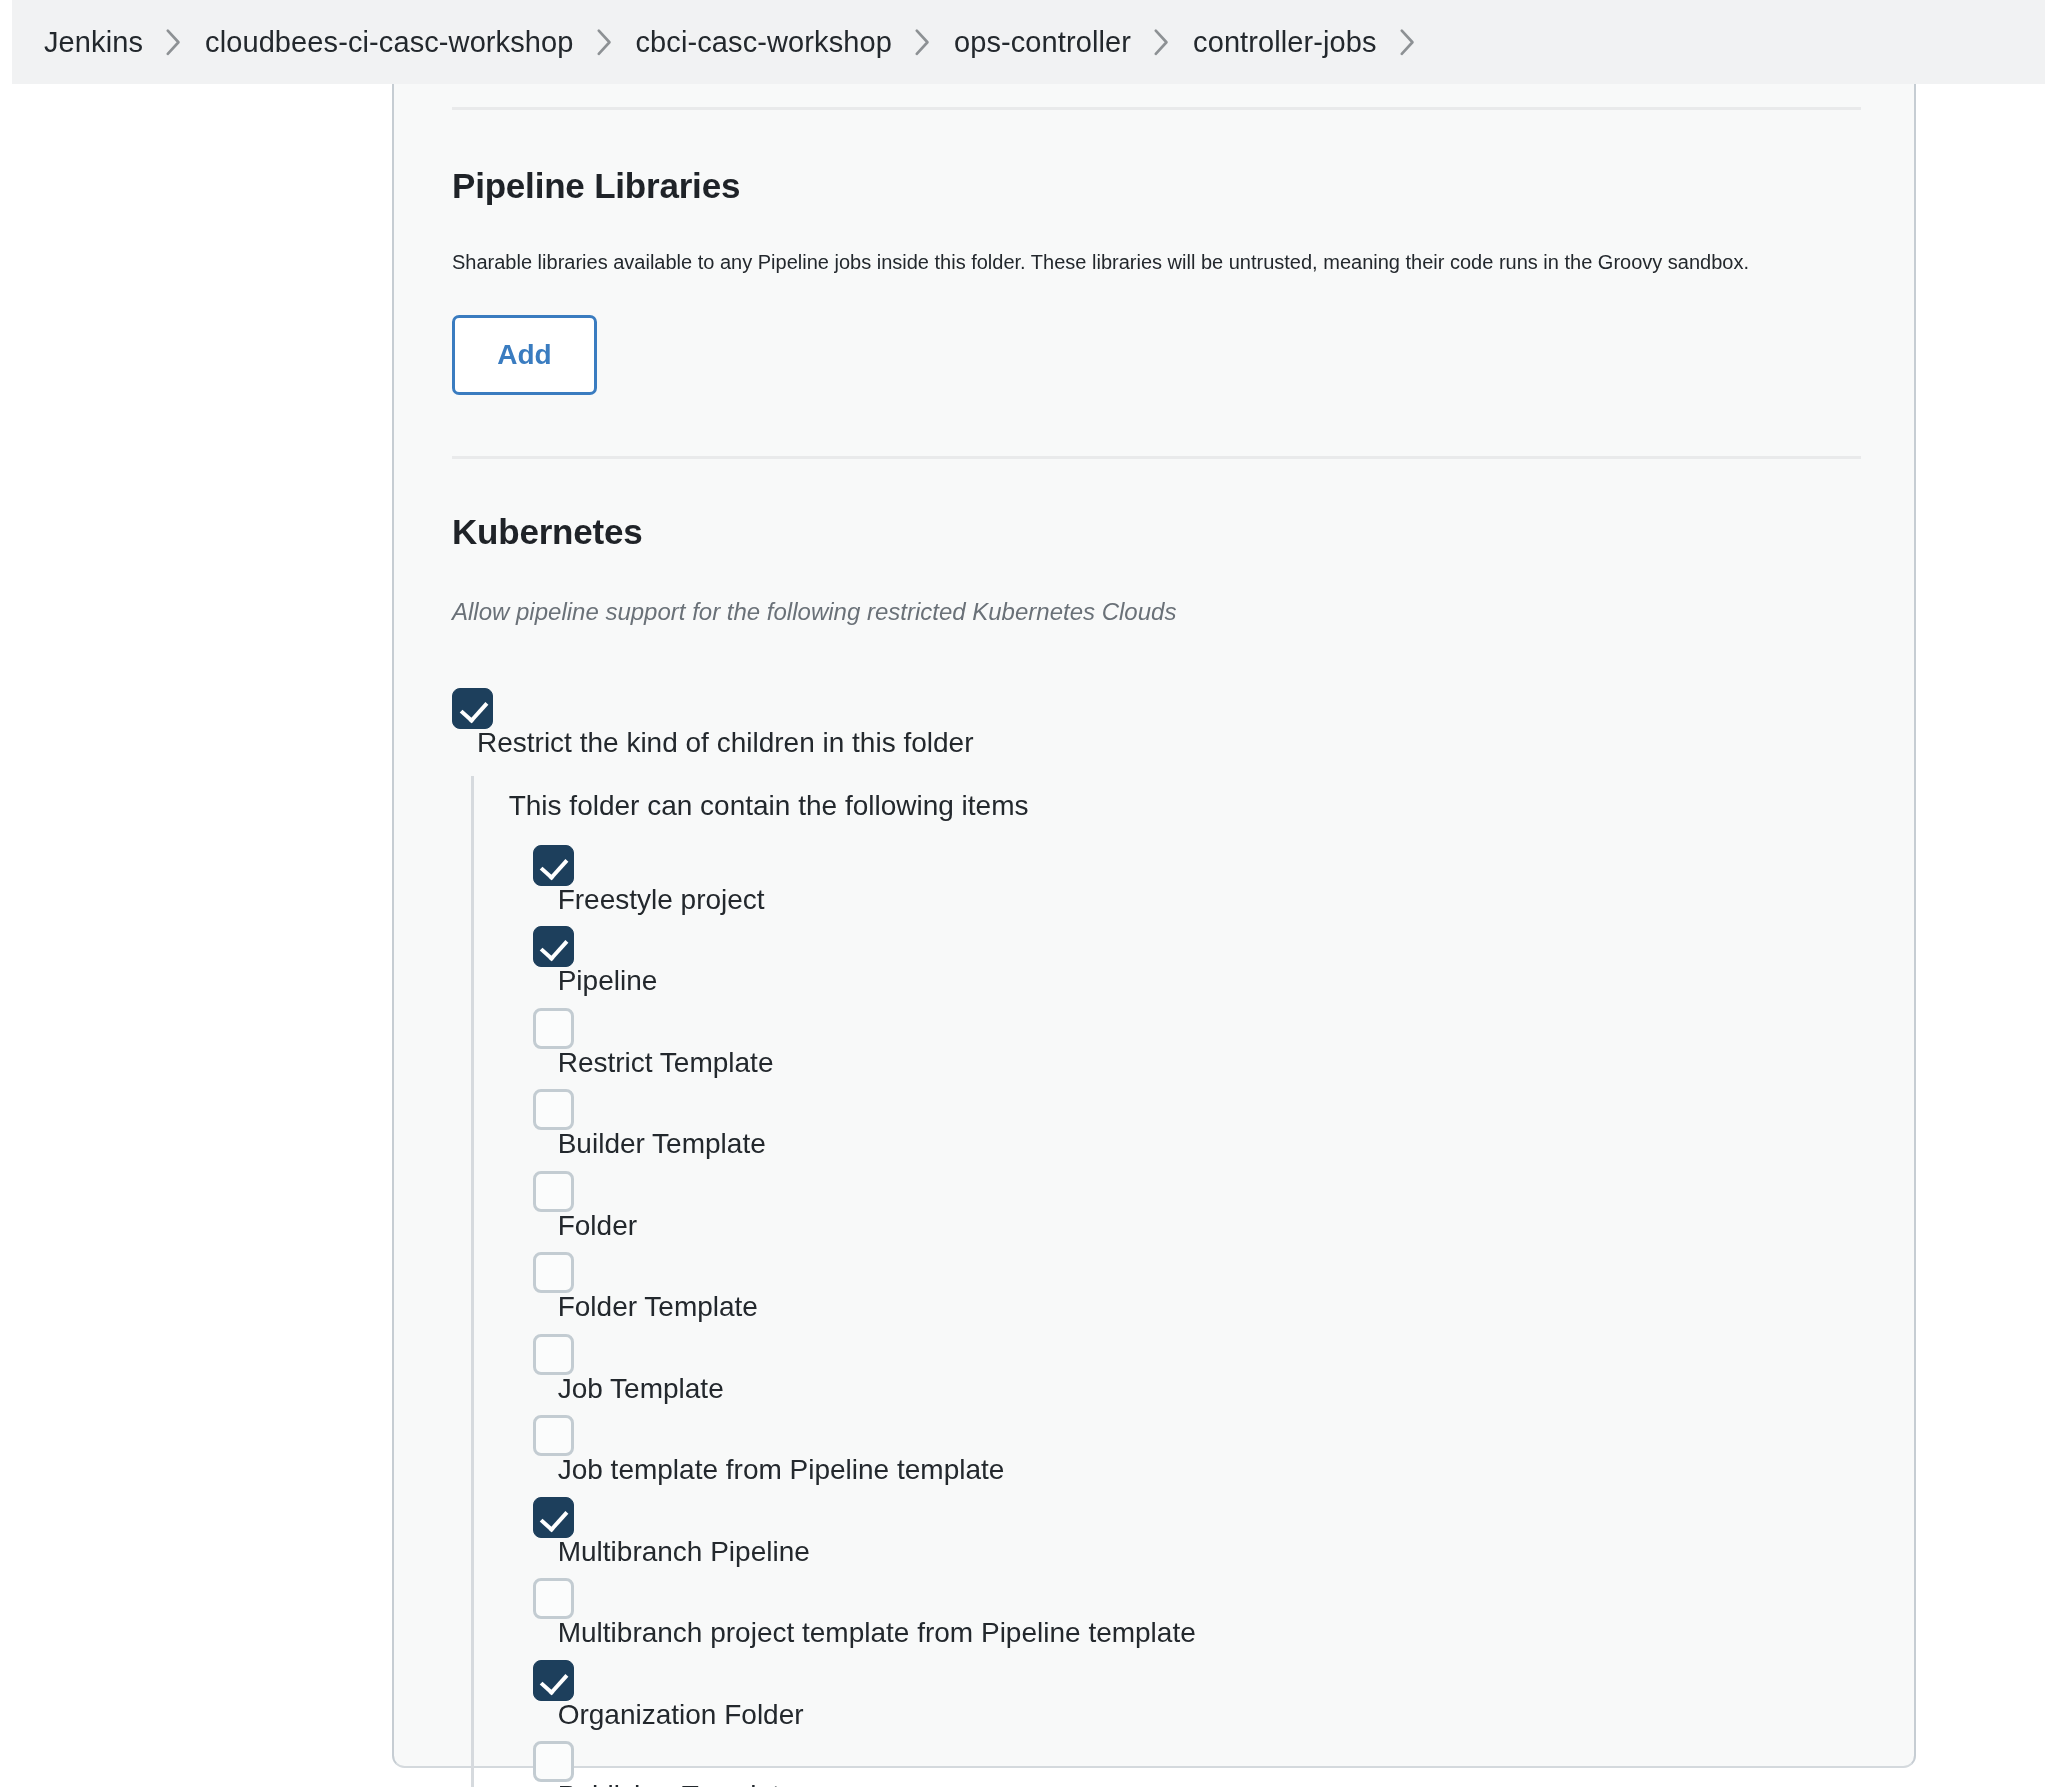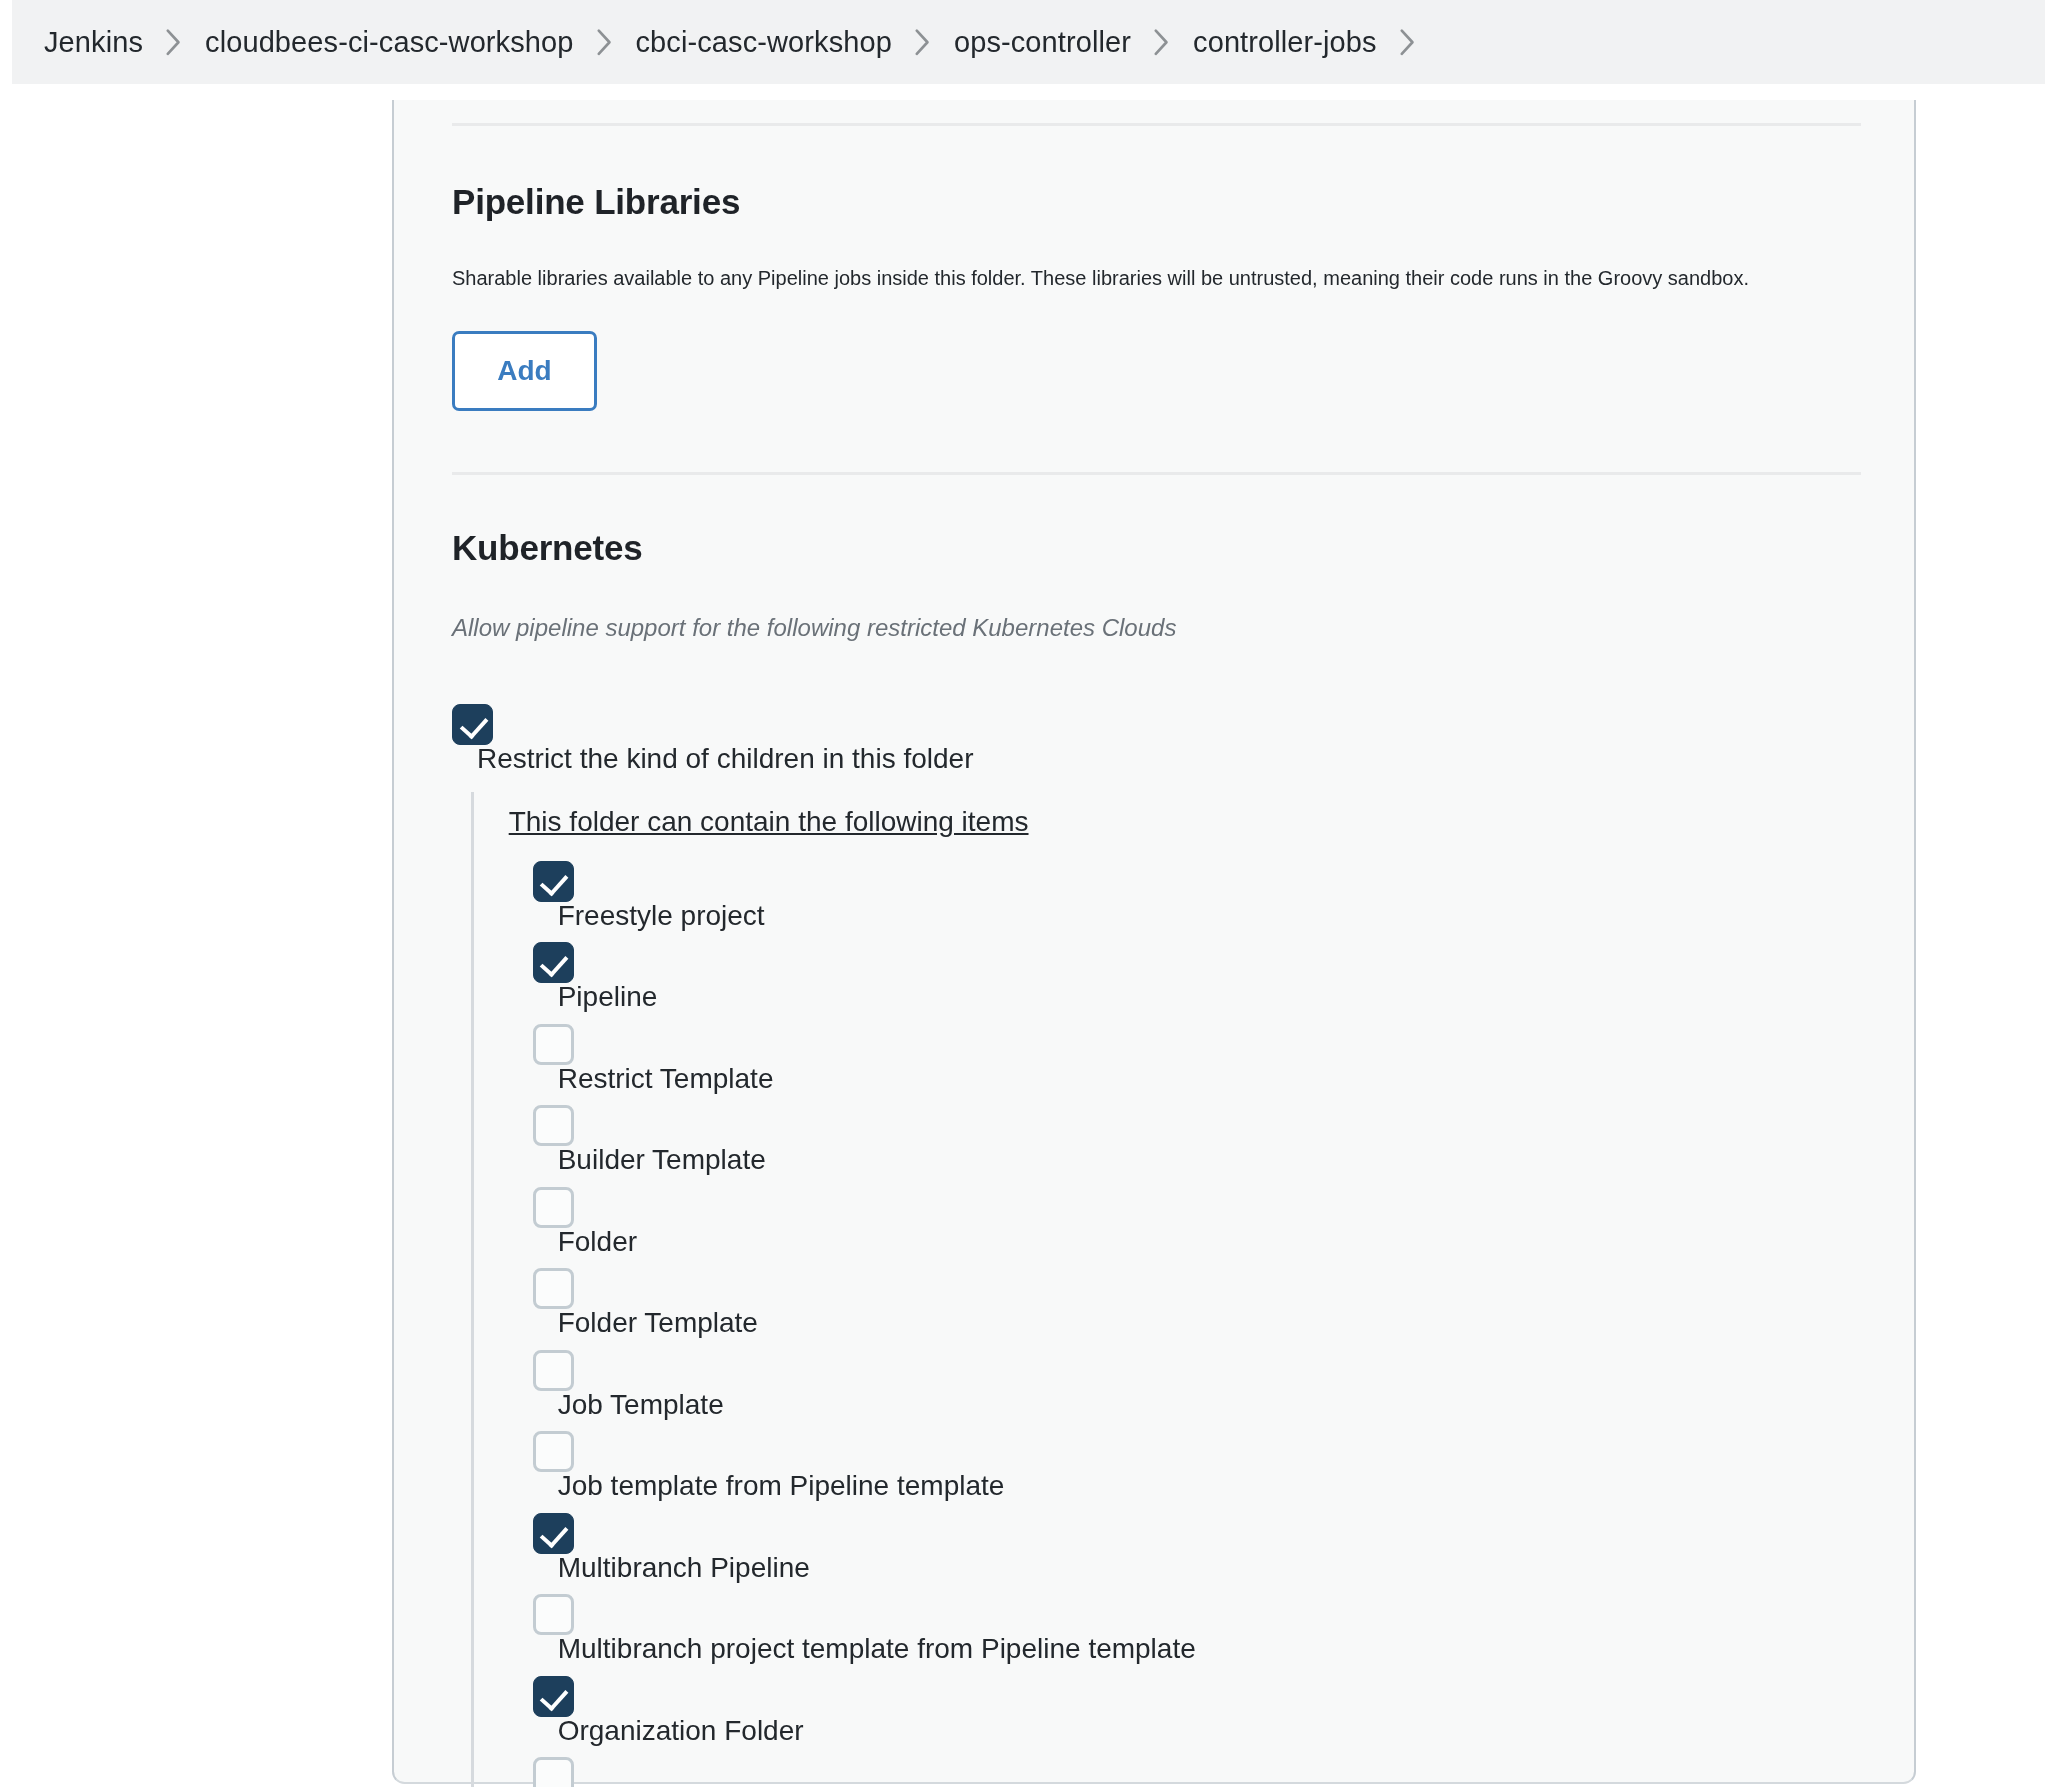--- a/index.html
+++ b/index.html
@@ -61,21 +61,21 @@
     left: 0; top: 0;
     width: 392px;
     height: 1704px;
     background: #ffffff;
   }
 
   
   .config-card {
     position: absolute;
     left: 392px;
-    top: 16px;
+    top: 0;
     width: 1524px;
     height: 1684px;
     background: #f8f9f9;
     border-left: 2.7px solid #c6cdd3;
     border-right: 2.7px solid #c6cdd3;
     border-bottom: 2.7px solid #d4d9dd;
     border-top: none;
     border-bottom-left-radius: 12.5px;
     border-bottom-right-radius: 12.5px;
   }
@@ -209,21 +209,20 @@
     margin-left: 18.7px;
     padding-left: 35px;
     border-left: 3.6px solid #d6dade;
     padding-bottom: 16px;
   }
   .nested-title {
     font-size: 28px;
     color: #23282d;
     line-height: 1;
     padding-top: 16px;
-    text-decoration: underline;
   }
   .kinds-list {
     margin-top: 25px;
     padding-left: 24px;
   }
   .kinds-list .cb-row { margin-bottom: 12.5px; }
   .kinds-list .cb-row:last-child { margin-bottom: 0; }
 
   .actions {
     display: flex;

